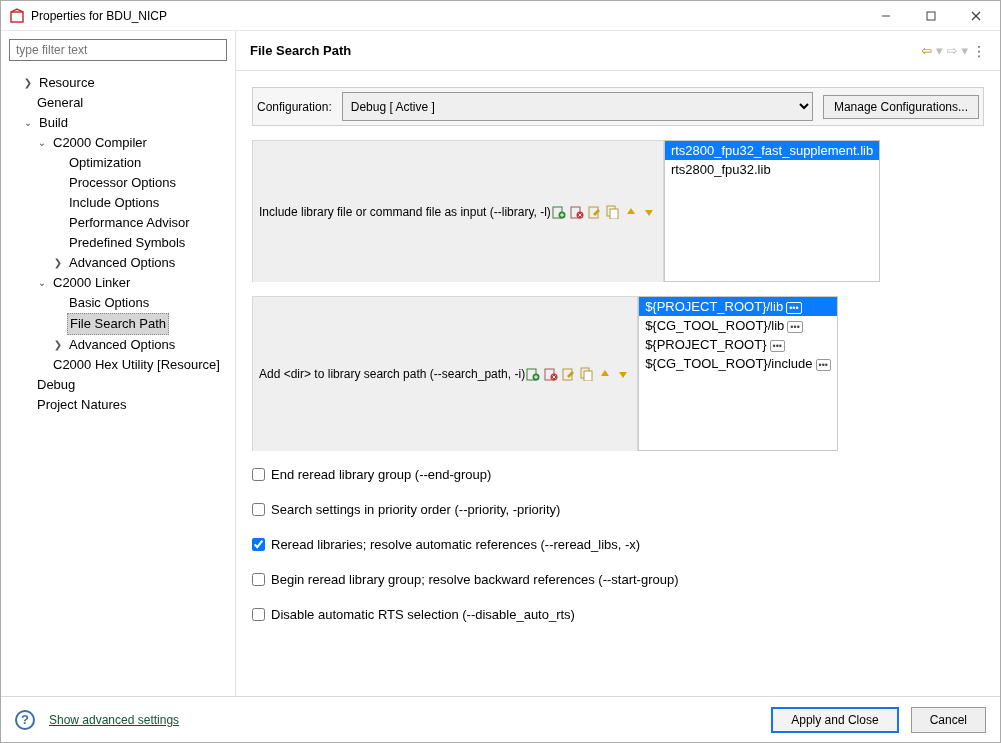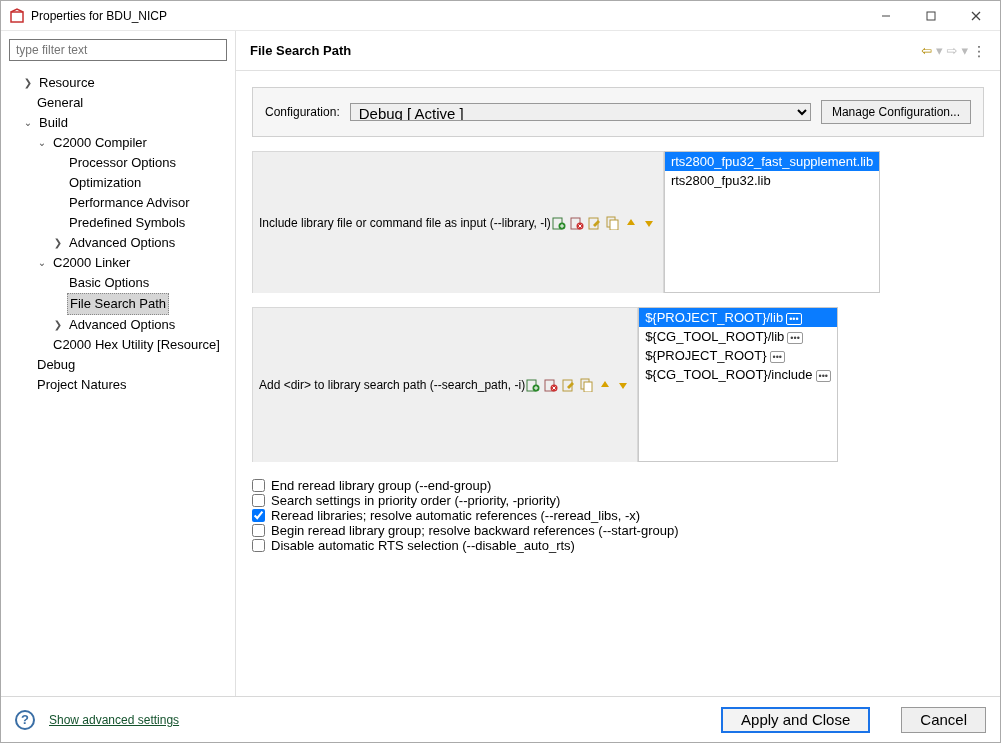--- a/index.html
+++ b/index.html
@@ -107,32 +107,32 @@
     padding: 16px;
     display: flex;
     flex-direction: column;
     gap: 14px;
     overflow: hidden;
   }
 
   .config-panel {
     border: 1px solid #d0d0d0;
     background: #f6f6f6;
-    padding: 12px;
+    padding: 4px;
     display: flex;
     align-items: center;
     gap: 10px;
   }
   .config-panel label { font-size: 12px; }
   .config-panel select {
     flex: 1;
-    height: 18px;
+    height: 29px;
     border: 1px solid #999;
     background: #efefef;
-    font-size: 15px;
+    font-size: 12px;
     padding: 0 4px;
   }
   .config-panel button {
     height: 24px;
     padding: 0 10px;
     background: #efefef;
     border: 1px solid #999;
     font-size: 12px;
   }
 
@@ -192,21 +192,21 @@
     border-radius: 2px;
     background: #fff;
     vertical-align: middle;
     line-height: 10px;
   }
   .list-item.selected .var-badge { border-color:#fff; color:#fff; background:transparent; }
 
   .checks {
     display: flex;
     flex-direction: column;
-    gap: 0;
+    gap: 20px;
     font-size: 13px;
     padding-top: 2px;
   }
   .checks label { display: flex; align-items: center; gap: 6px; }
   .checks input[type=checkbox] { width: 13px; height: 13px; }
 
   
   .footer {
     height: 46px;
     border-top: 1px solid #d8d8d8;
@@ -227,24 +227,23 @@
   }
   .footer a {
     color: #14532d;
     text-decoration: underline;
     font-size: 12px;
   }
   .footer .spacer { flex: 1; }
   .footer button {
     height: 26px;
     padding: 0 18px;
-    font-size: 15px;
+    font-size: 12px;
     background: #efefef;
     border: 1px solid #999;
-    margin-left: 19px;
   }
   .footer button.primary {
     border: 2px solid #1a73e8;
     background: #f3f3f3;
   }
 </style>
 </head>
 <body>
 
 <div class="titlebar">
@@ -289,24 +288,27 @@
         </div>
       <div class="tree-node indent-1">
           <span class="twisty">⌄</span>
           <span class="label">Build</span>
         </div>
       <div class="tree-node indent-2">
           <span class="twisty">⌄</span>
           <span class="label">C2000 Compiler</span>
         </div>
       <div class="tree-node indent-4">
+          <span class="label">Optimization</span>
+        </div>
+      <div class="tree-node indent-4">
           <span class="label">Processor Options</span>
         </div>
       <div class="tree-node indent-4">
-          <span class="label">Optimization</span>
+          <span class="label">Include Options</span>
         </div>
       <div class="tree-node indent-4">
           <span class="label">Performance Advisor</span>
         </div>
       <div class="tree-node indent-4">
           <span class="label">Predefined Symbols</span>
         </div>
       <div class="tree-node indent-3">
           <span class="twisty">❯</span>
           <span class="label">Advanced Options</span>
@@ -349,21 +351,21 @@
       </div>
     </div>
 
     <div class="content-body">
 
       <div class="config-panel">
         <label>Configuration:</label>
         <select>
           <option>Debug  [ Active ]</option>
         </select>
-        <button>Manage Configuration...</button>
+        <button>Manage Configurations...</button>
       </div>
 
       <div class="list-section">
         <div class="list-header">
           <span class="lh-title">Include library file or command file as input (--library, -l)</span>
           <div class="lh-icons">
             <span class="ico add">
                 <svg width="14" height="14">
                   <rect x="1" y="2" width="9" height="11" fill="none" stroke="#3c7d3c" stroke-width="1"></rect>
                   <circle cx="10" cy="10" r="3.5" fill="#2a8a2a"></circle>

